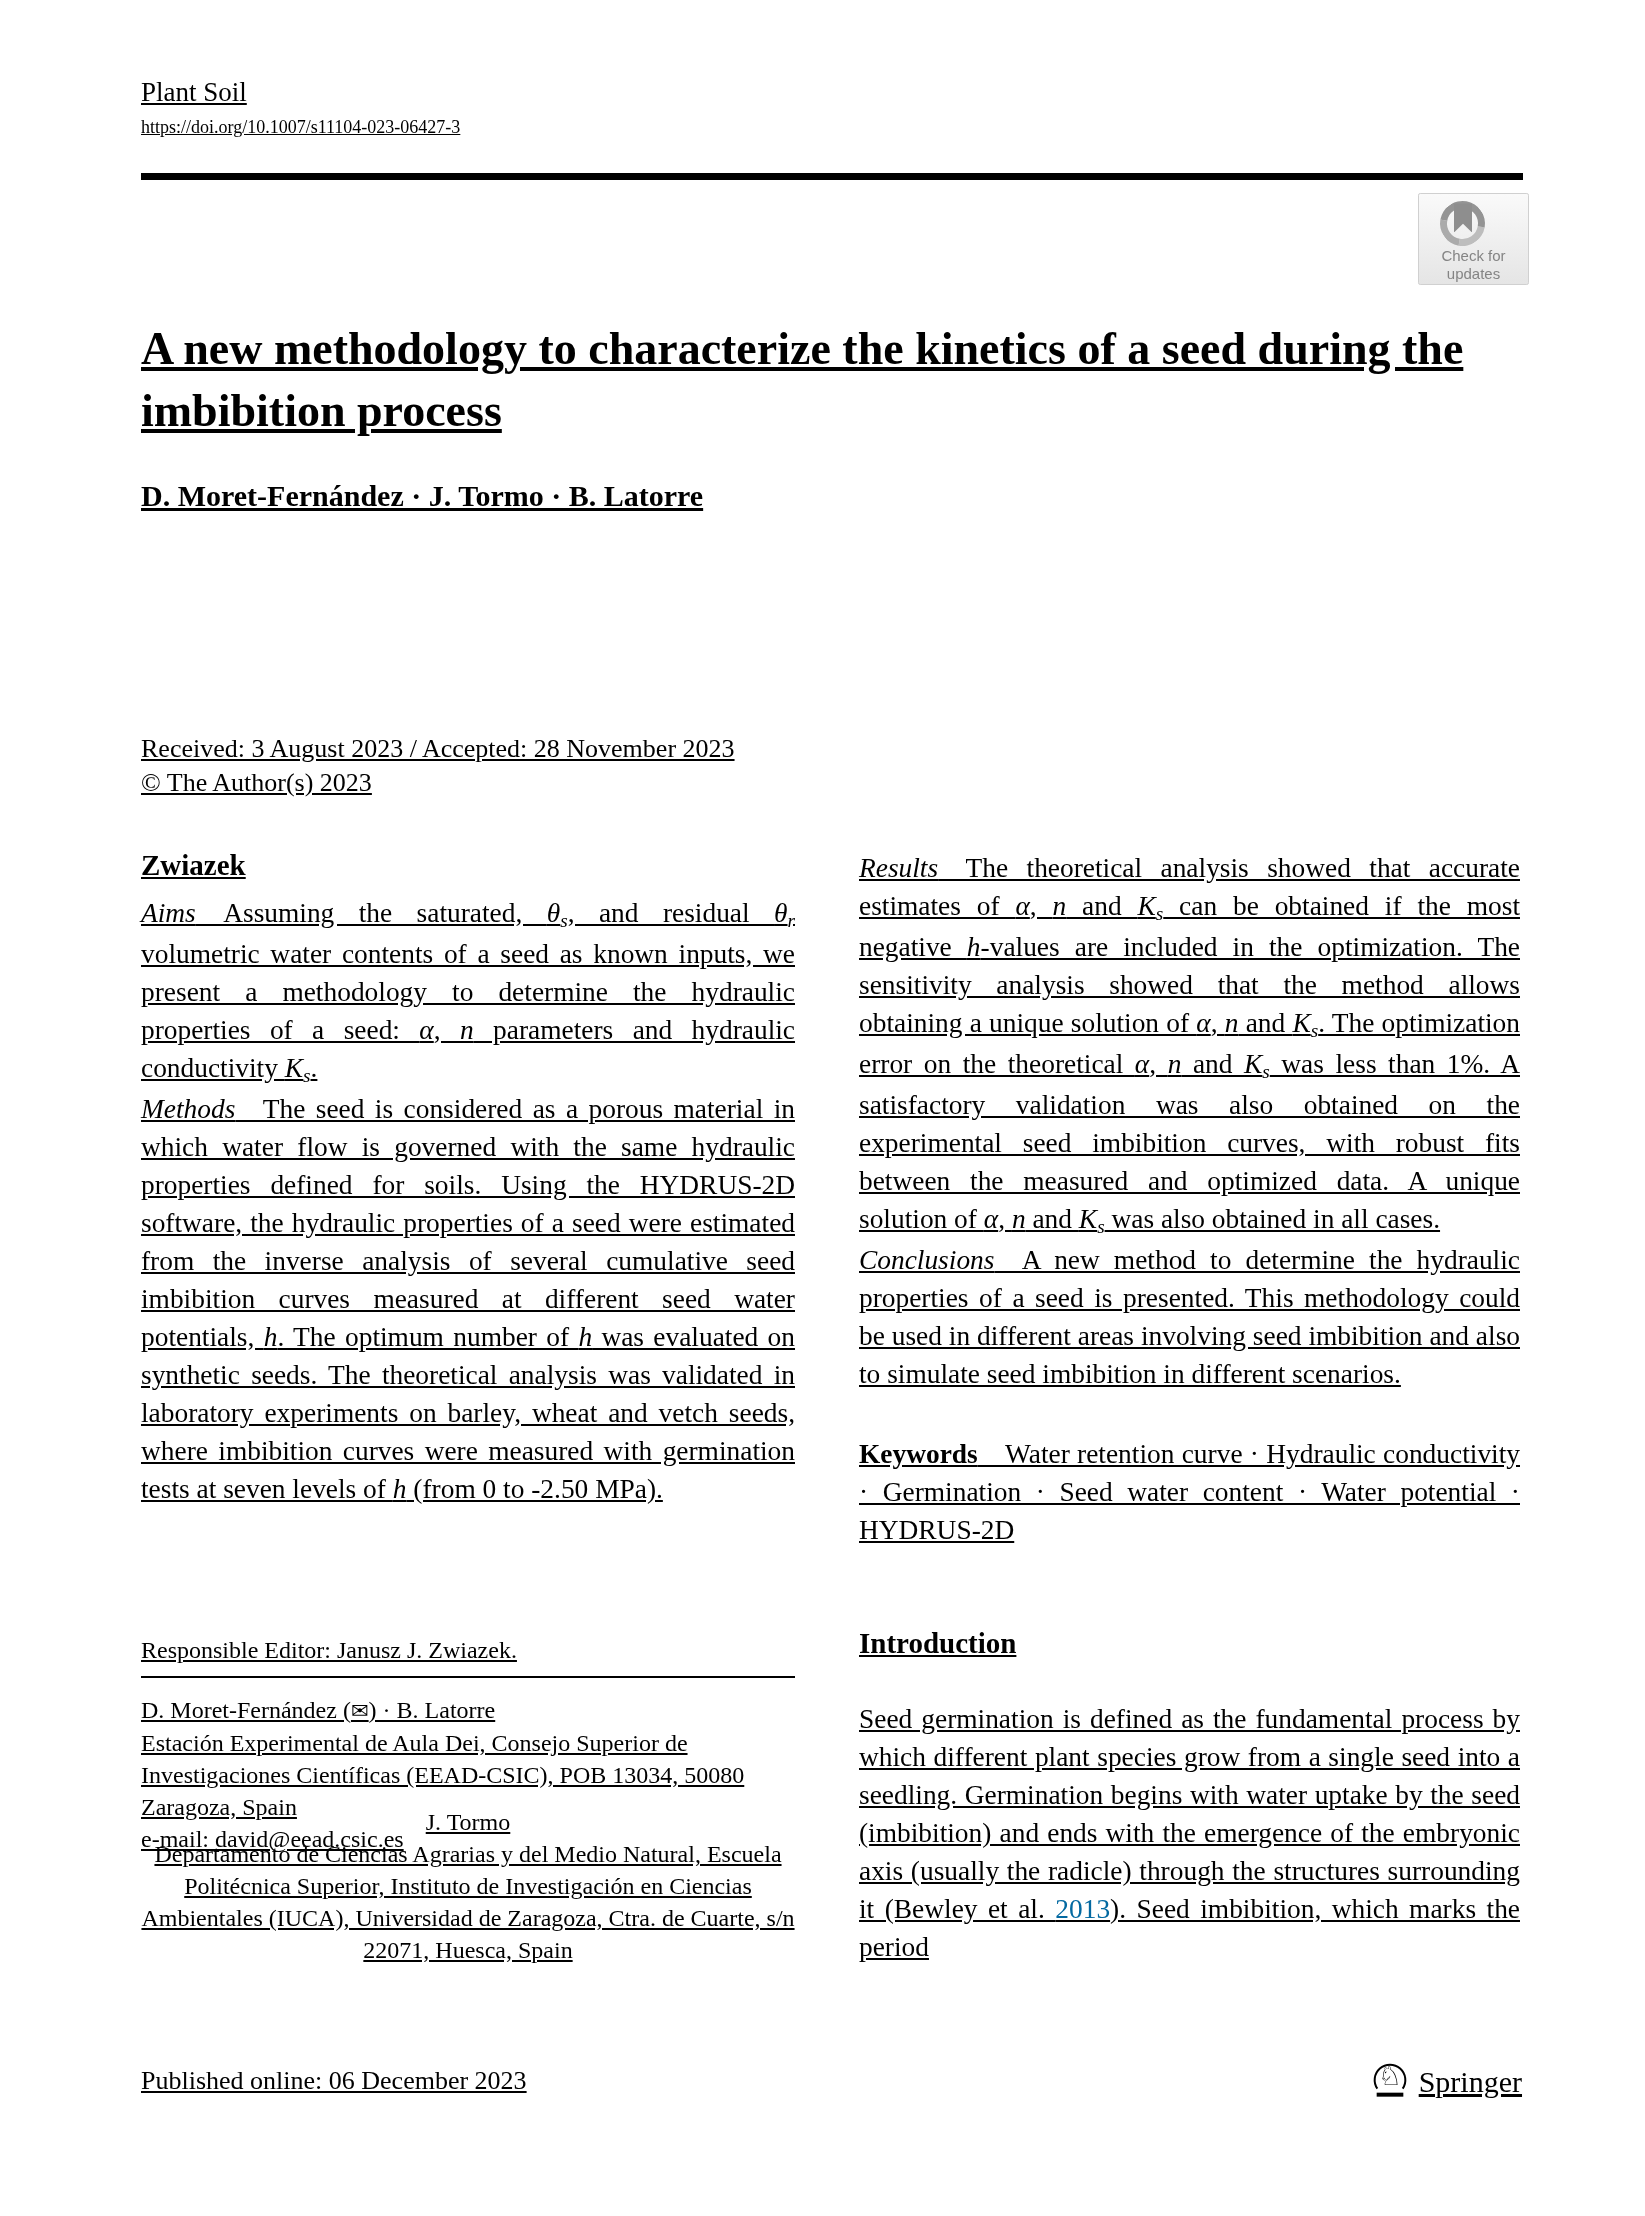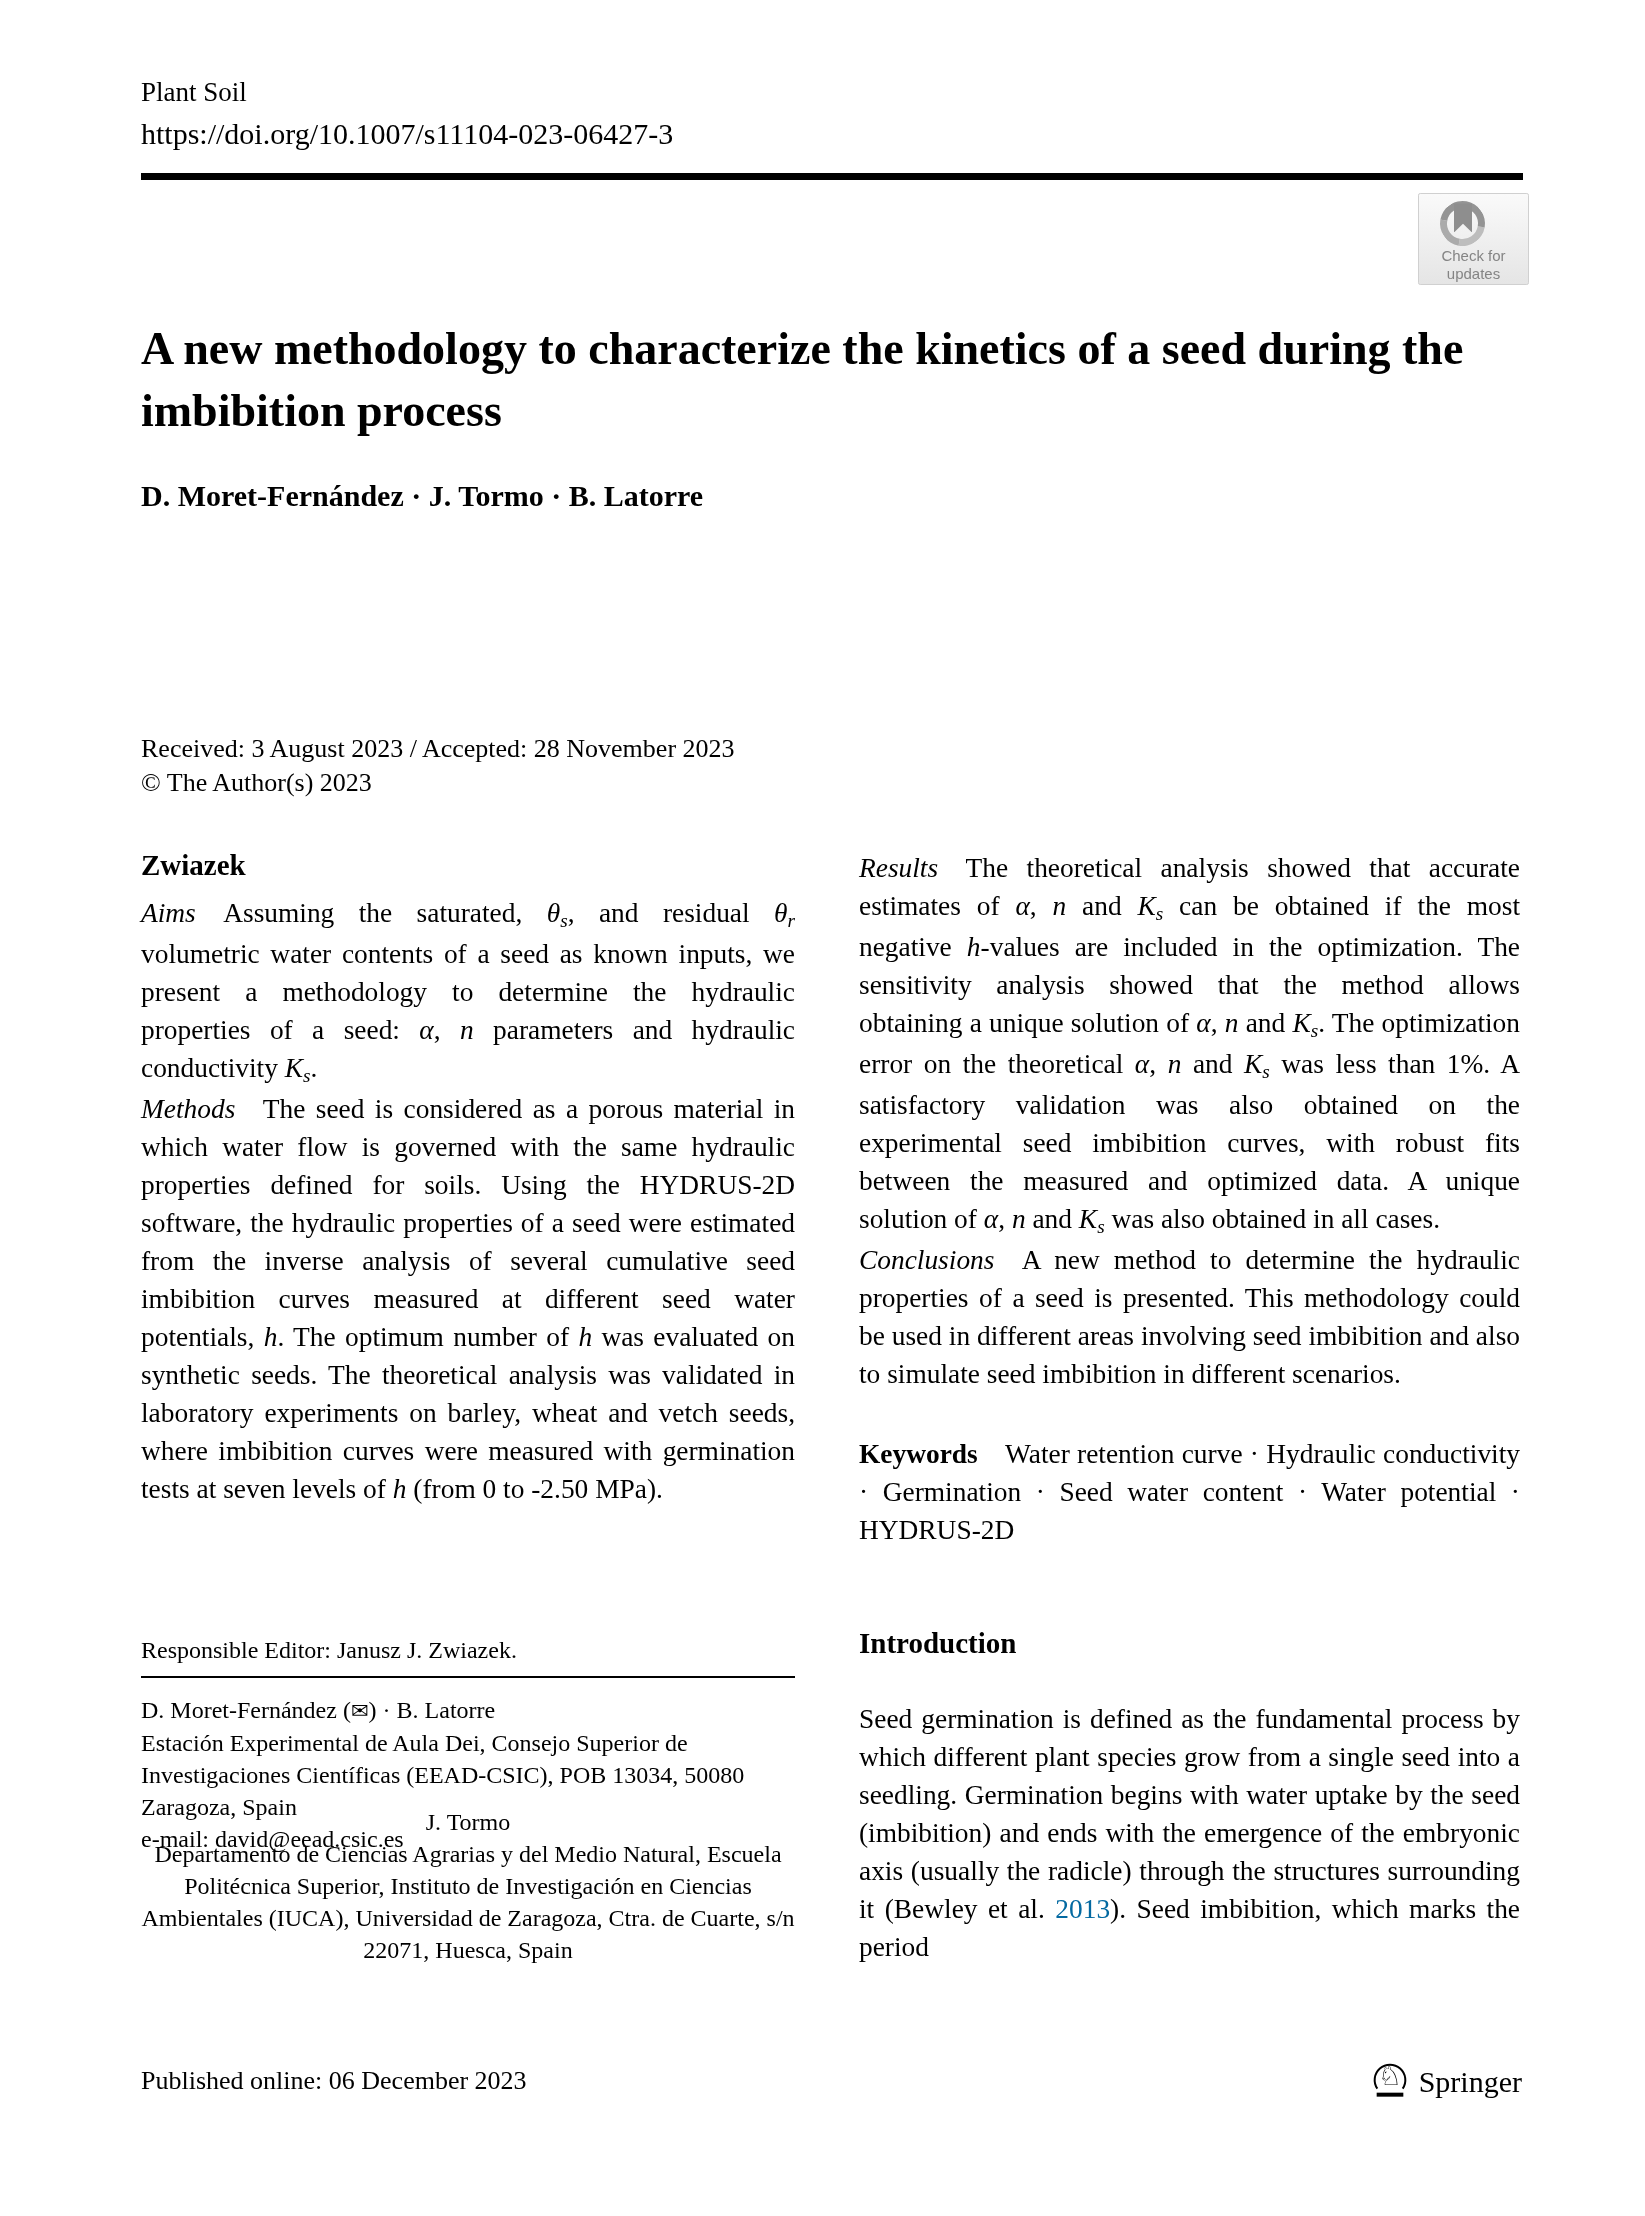--- a/index.html
+++ b/index.html
@@ -4,23 +4,23 @@
 <style>
   html,body{margin:0;padding:0;background:#ffffff;}
   .page{
     position:relative;
     width:1645px;height:2216px;
     background:#ffffff;
     font-family:"Liberation Serif", serif;
     color:#000;
     overflow:hidden;
   }
-  .abs{position:absolute;}
+  .abs{position:absolute;text-decoration:underline;}
   .journal{left:141px;top:77px;font-size:27px;}
-  .doi{left:141px;top:117px;font-size:30px;}
+  .doi{left:141px;top:117px;font-size:18px;}
   .top-rule{left:141px;top:173px;width:1382px;height:6.5px;background:#000;}
   .banner{
     left:141px;top:180px;width:658px;height:62px;
     background:#c8c8c8;
     display:flex;align-items:center;
     padding-left:20px;box-sizing:border-box;
     font-size:31px;letter-spacing:0.7px;
   }
   .badge{
     left:1418px;top:193px;width:111px;height:92px;

